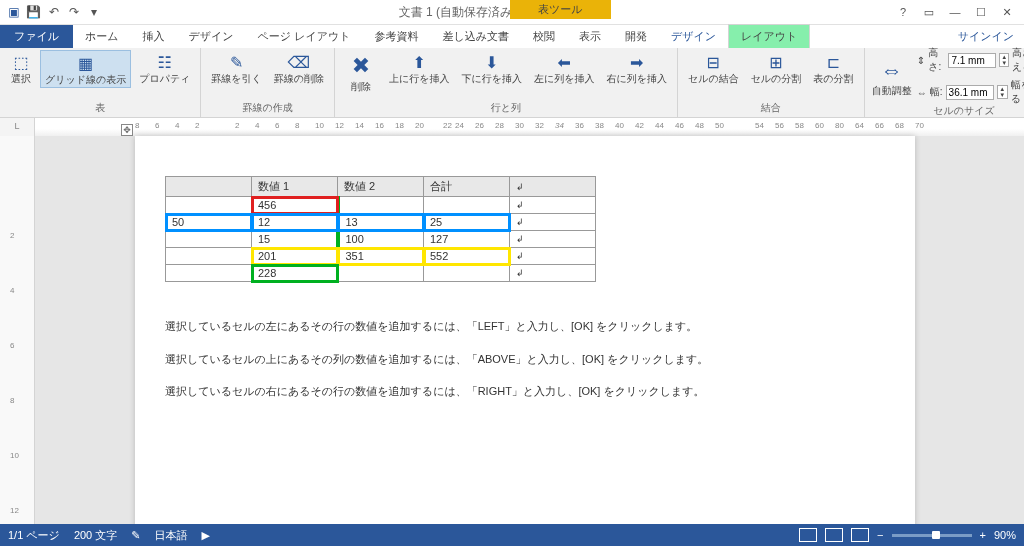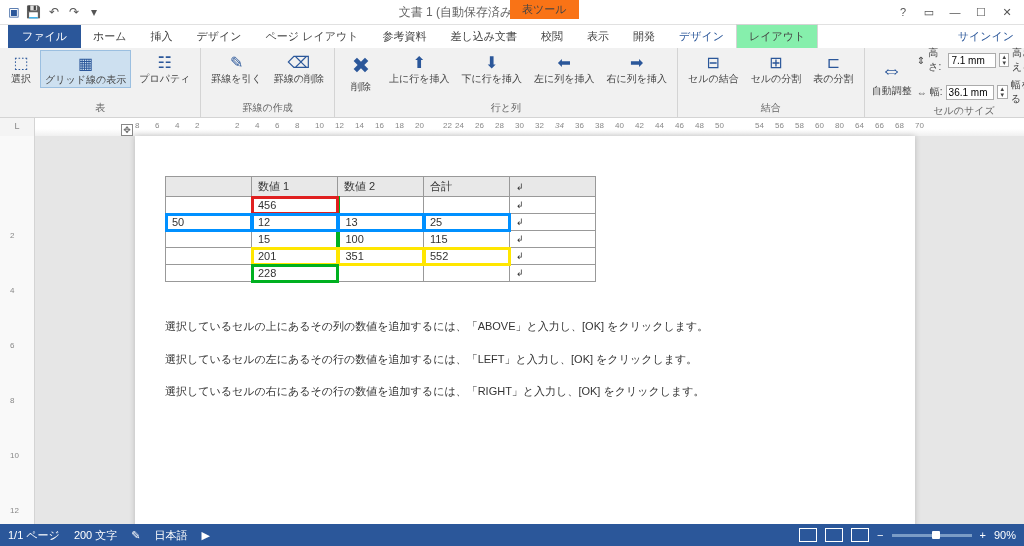--- a/index.html
+++ b/index.html
@@ -8,26 +8,26 @@
 
 .titlebar{height:25px;background:#fff;display:flex;align-items:center;border-bottom:1px solid #e1e1e1}
 .qat{display:flex;gap:4px;padding:0 6px;align-items:center}
 .qat-icon{width:16px;height:16px;display:flex;align-items:center;justify-content:center;color:#555;font-size:12px}
 .title-center{flex:1;text-align:center;color:#666;font-size:12px;display:flex;justify-content:center;align-items:center;gap:40px}
 .title-txt{color:#666}
 .winctrl{display:flex;gap:8px;padding:0 8px;color:#555}
 .winctrl span{width:18px;text-align:center;cursor:pointer}
 
 
-.ribbon-tabs{height:23px;background:#fff;display:flex;align-items:flex-end;padding-left:8px;font-size:11px}
+.ribbon-tabs{height:23px;background:#fff;display:flex;align-items:flex-end;padding-left:0;font-size:11px}
 .file-tab{background:#2b579a;color:#fff;padding:4px 14px}
 .rtab{padding:4px 12px;color:#444;cursor:pointer}
 .rtab.ctx-d{color:#2b579a}
 .rtab.active{background:#86efac;border:1px solid #d4d4d4;border-bottom:none}
-.context-header{position:absolute;top:0;left:510px;background:#f97316;color:#444;font-size:11px;padding:2px 12px}
+.context-header{position:absolute;top:0;left:510px;background:#eab308;color:#444;font-size:11px;padding:2px 28px}
 .signin{margin-left:auto;padding:4px 10px;color:#2b579a;font-size:11px}
 
 
 .ribbon{height:70px;background:#f1f1f1;border-bottom:1px solid #d4d4d4;display:flex;font-size:10px}
 .grp{border-right:1px solid #d4d4d4;padding:2px 6px;display:flex;flex-direction:column;align-items:center;justify-content:space-between;position:relative}
 .grp-label{font-size:10px;color:#666;text-align:center;padding-top:2px}
 .grp-body{display:flex;gap:4px;align-items:flex-start;height:52px}
 .rbtn{display:flex;flex-direction:column;align-items:center;gap:1px;padding:2px 4px;cursor:pointer;color:#444;min-width:30px}
 .rbtn.large{min-width:40px}
 .rbtn.highlight{background:#cde0f0;border:1px solid #9bbfe0}
@@ -303,42 +303,42 @@
             <td class="hl-blue">50</td>
             <td class="hl-blue hl-green-r">12</td>
             <td class="hl-blue hl-green-l">13</td>
             <td class="hl-blue">25</td>
             <td class="end-mark">↲</td>
           </tr>
       <tr>
             <td></td>
             <td class="hl-green-r">15</td>
             <td class="hl-green-l">100</td>
-            <td>115</td>
+            <td>127</td>
             <td class="end-mark">↲</td>
           </tr>
       <tr>
             <td></td>
             <td class="hl-yellow hl-green-r">201</td>
             <td class="hl-yellow hl-green-l">351</td>
             <td class="hl-yellow">552</td>
             <td class="end-mark">↲</td>
           </tr>
       <tr>
             <td></td>
             <td class="hl-green-box">228</td>
             <td></td>
             <td></td>
             <td class="end-mark">↲</td>
           </tr>
     </tbody>
       </table>
     <div class="bodytext">
+      <p>選択しているセルの左にあるその行の数値を追加するには、「LEFT」と入力し、[OK] をクリックします。</p>
       <p>選択しているセルの上にあるその列の数値を追加するには、「ABOVE」と入力し、[OK] をクリックします。</p>
-      <p>選択しているセルの左にあるその行の数値を追加するには、「LEFT」と入力し、[OK] をクリックします。</p>
       <p>選択しているセルの右にあるその行の数値を追加するには、「RIGHT」と入力し、[OK] をクリックします。</p>
     </div>
   </div>
 </div>
 
 <div class="statusbar">
   <span>1/1 ページ</span>
   <span>200 文字</span>
   <span>✎</span>
   <span>日本語</span>

